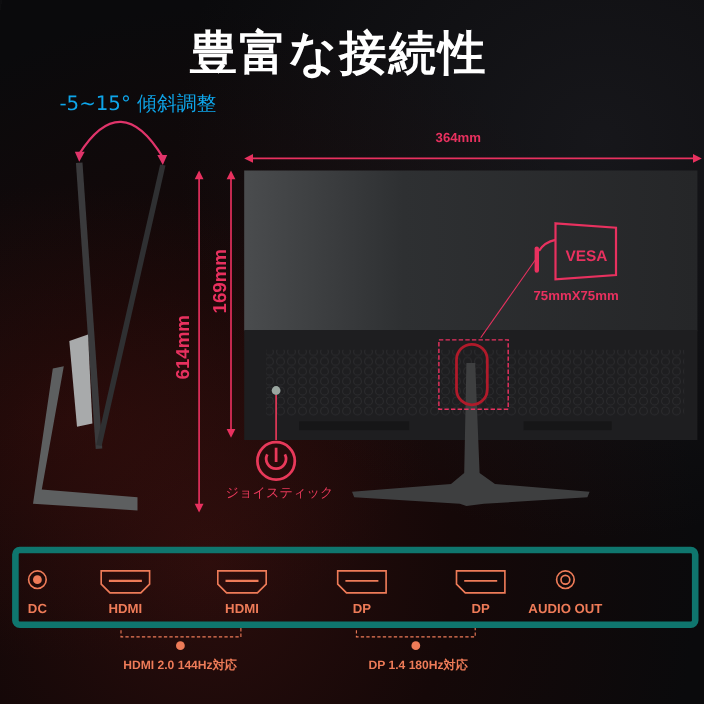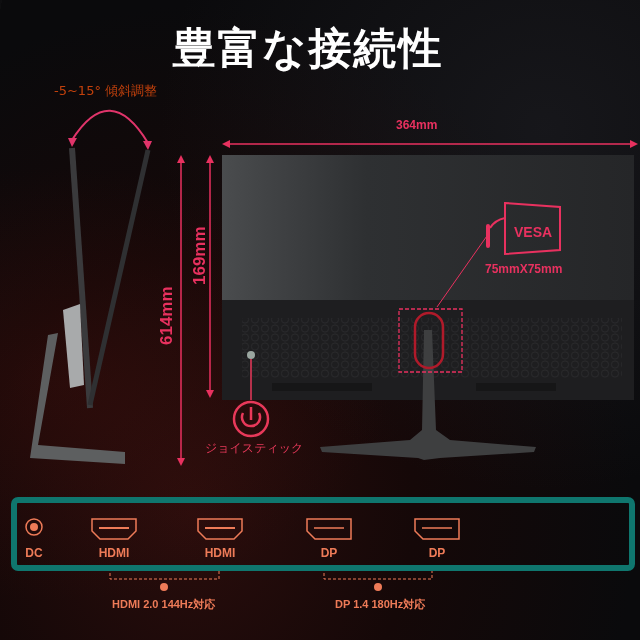--- a/index.html
+++ b/index.html
@@ -14,21 +14,21 @@
     background:
       linear-gradient(100deg, rgba(255,255,255,0.015) 0 2px, transparent 2px 40px),
       radial-gradient(ellipse at 85% 20%, rgba(60,60,70,0.25), transparent 50%),
       radial-gradient(ellipse at 10% 60%, rgba(90,20,15,0.25), transparent 40%);
   }
   .title {
     position:absolute; top:20px; left:0; width:616px; text-align:center;
     color:#fff; font-size:43px; font-weight:bold; letter-spacing:2px;
   }
   .tilt-label {
-    position:absolute; top:82px; left:54px; font-size:13px; color:#c2410c;
+    position:absolute; top:82px; left:54px; font-size:18px; color:#0ea5e9;
   }
   svg.overlay { position:absolute; left:0; top:0; }
   .dim-text {
     position:absolute; color:#e8315f; font-weight:bold; font-family:"Liberation Sans", sans-serif;
   }
   .w364 { top:118px; left:396px; font-size:12px; }
   .h614 { top:320px; left:156px; font-size:17px; transform:rotate(-90deg); transform-origin:left top; }
   .h169 { top:280px; left:190px; font-size:17px; transform:rotate(-90deg); transform-origin:left top; }
   .vesa-label { top:224px; left:514px; font-size:14px; }
   .vesa-size { top:262px; left:485px; font-size:12px; }
@@ -173,16 +173,23 @@
     </svg>
     <span class="lbl">DP</span>
   </div>
   <div class="port" style="left:395px;width:50px;">
     <svg class="icon" width="48" height="24">
       <path d="M2,2 L46,2 L46,22 L10,22 L2,14 z" fill="none" stroke="#ee7b58" stroke-width="1.5"></path>
       <line x1="9" y1="11" x2="39" y2="11" stroke="#ee7b58" stroke-width="1.5"></line>
     </svg>
     <span class="lbl">DP</span>
   </div>
+  <div class="port" style="left:462px;width:70px;">
+    <svg class="icon" width="20" height="20">
+      <circle cx="10" cy="10" r="8" fill="none" stroke="#ee7b58" stroke-width="1.5"></circle>
+      <circle cx="10" cy="10" r="4" fill="none" stroke="#ee7b58" stroke-width="1.5"></circle>
+    </svg>
+    <span class="lbl">AUDIO OUT</span>
+  </div>
 </div>
 
 <div class="bracket-note" style="top:597px;left:112px;">HDMI 2.0 144Hz対応</div>
 <div class="bracket-note" style="top:597px;left:335px;">DP 1.4 180Hz対応</div>
 
 </body></html>

